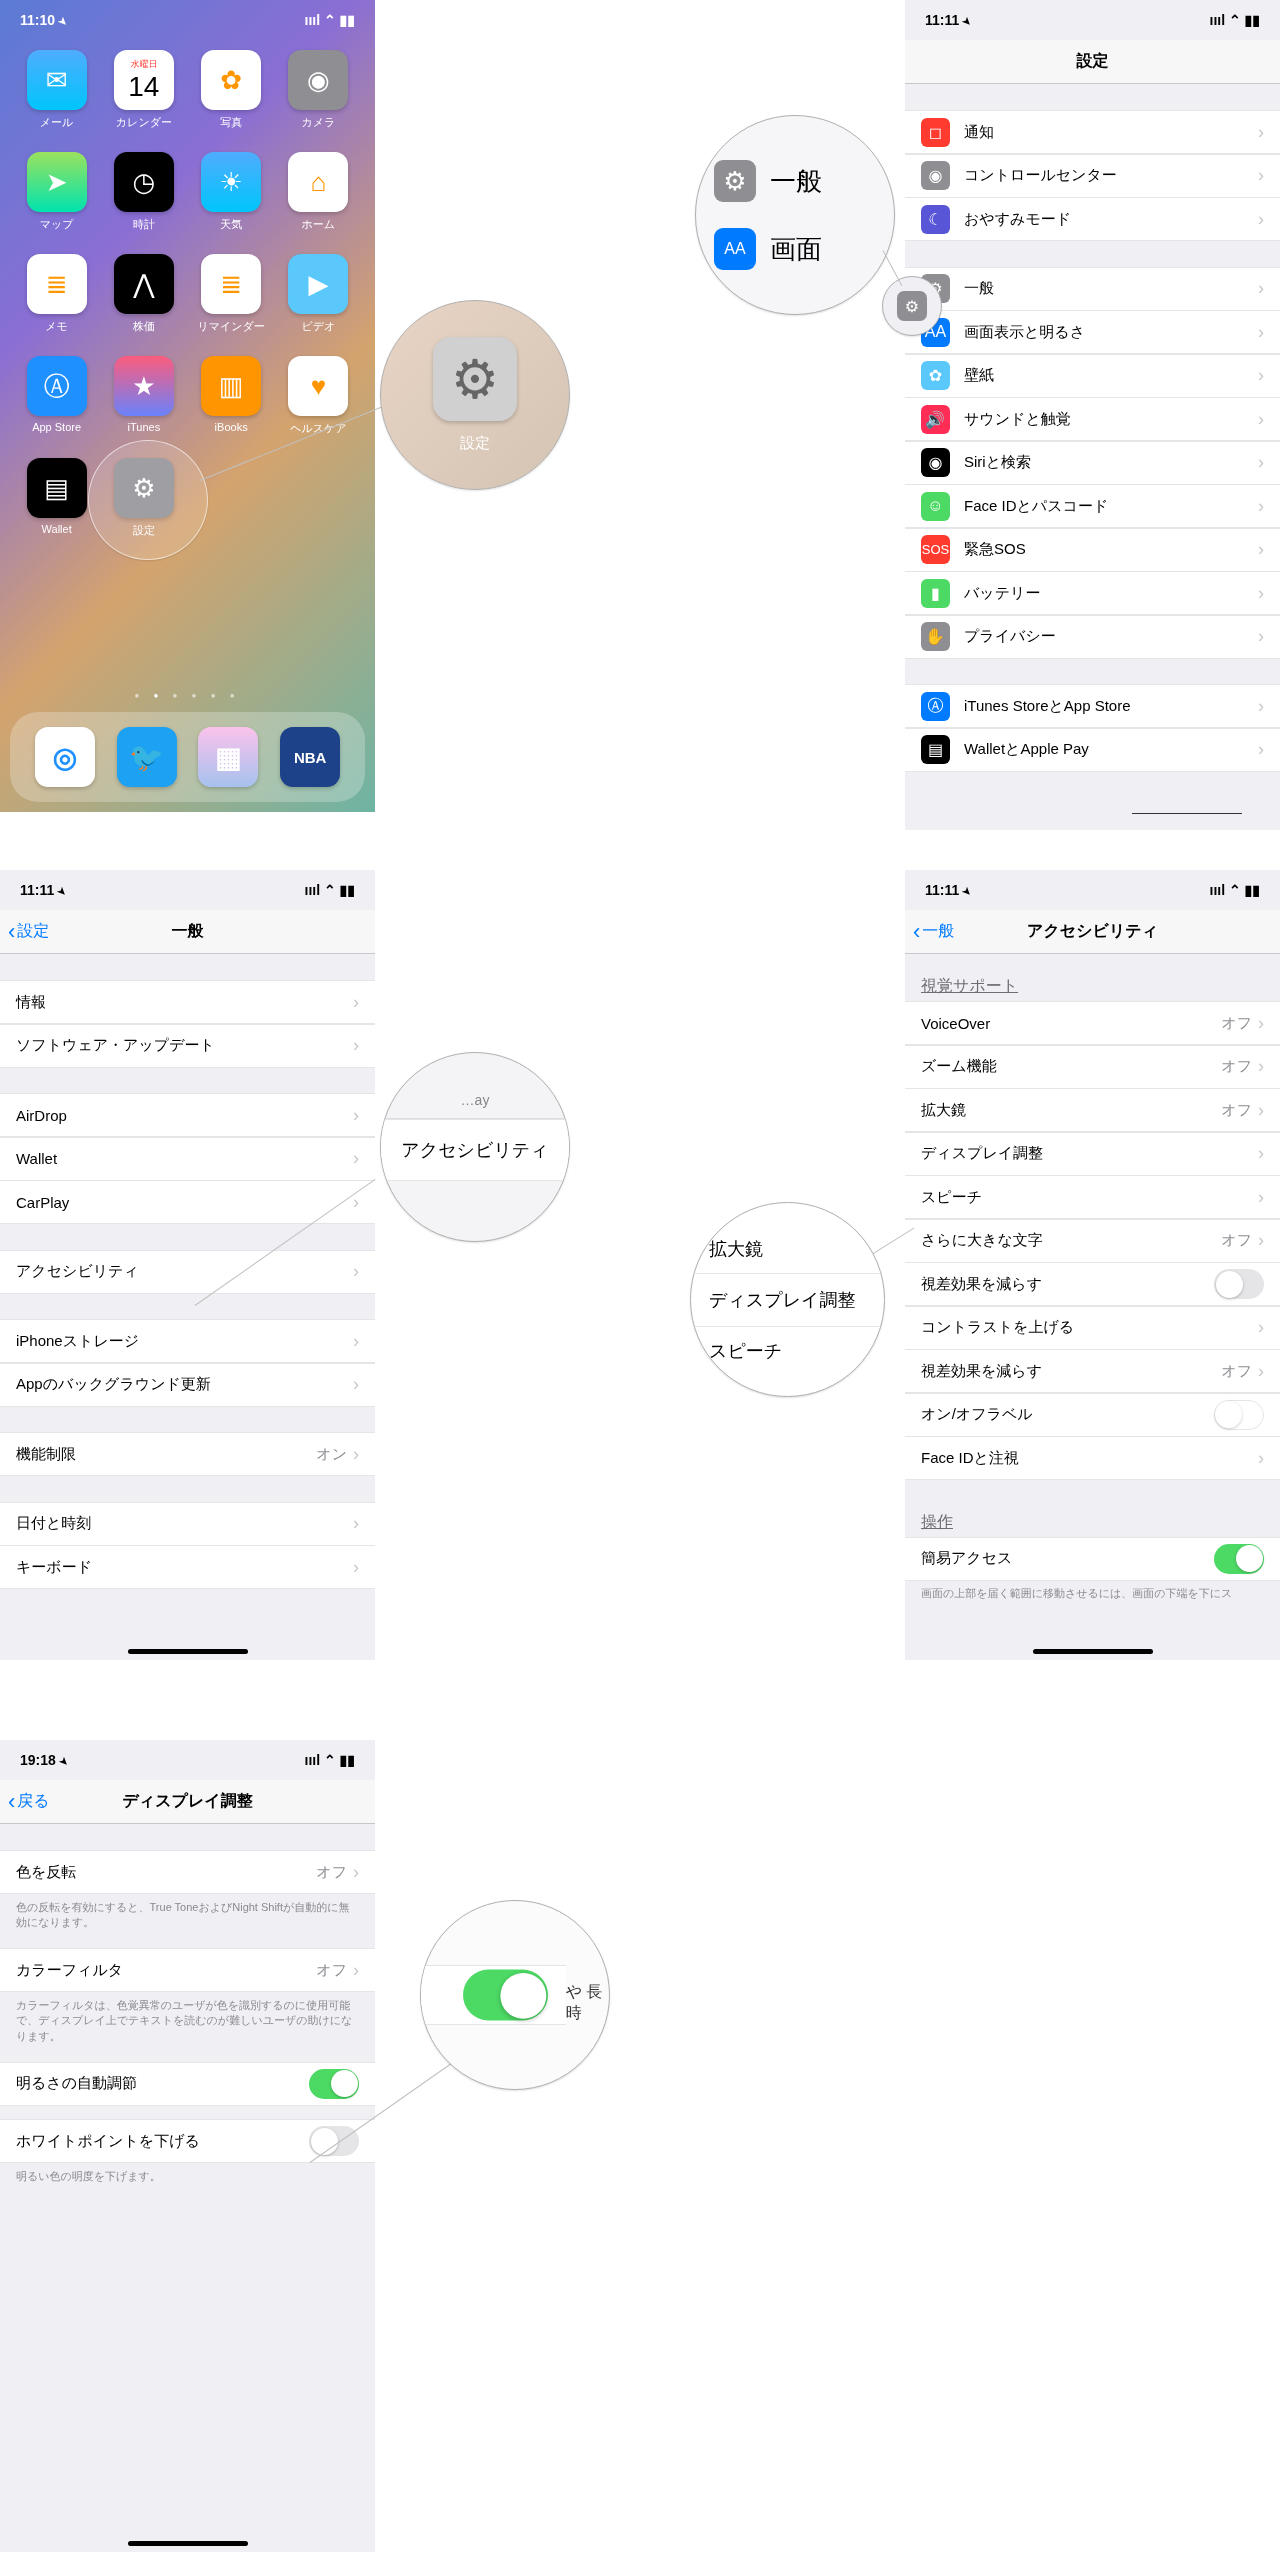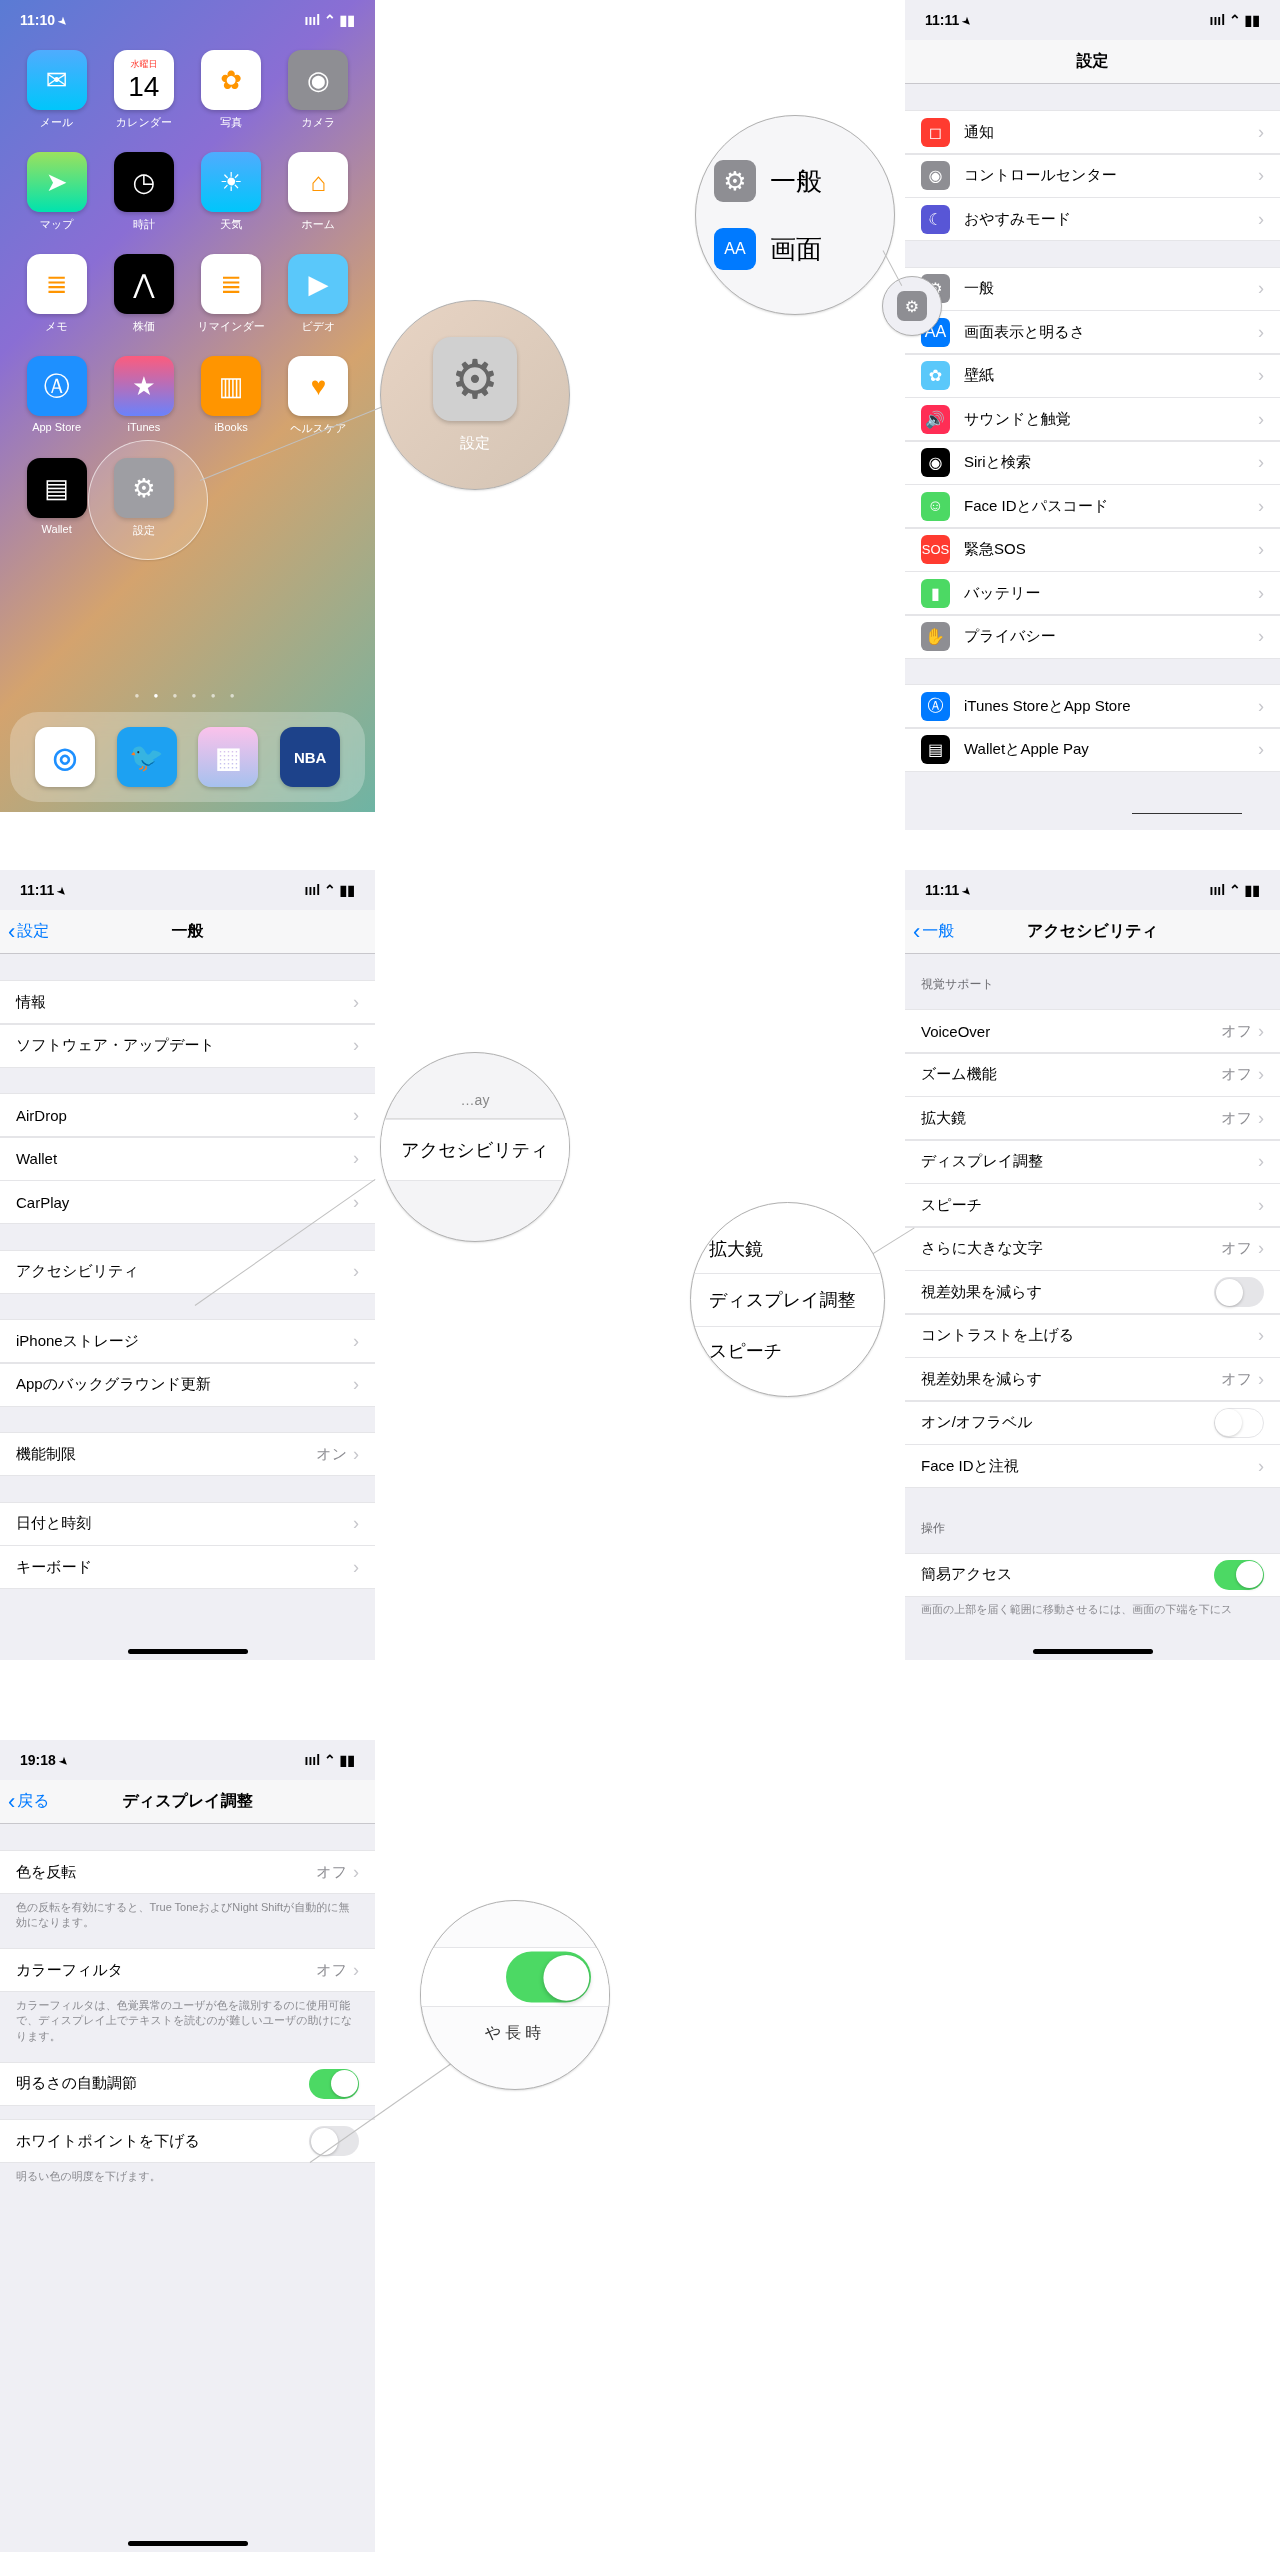--- a/index.html
+++ b/index.html
@@ -47,23 +47,24 @@
     left: 8px;
     color: #007aff;
     display: flex;
     align-items: center;
     font-size: 16px;
   }
   .nav-back .chev { font-size: 22px; margin-right: 2px; line-height: 1;}
   
   .list-section { margin-top: 26px; }
   .section-header {
-    font-size: 12px;
+    font-size: 16px;
     color: #6d6d72;
-    padding: 6px 16px 16px;
+    padding: 6px 16px 4px;
+    text-decoration: underline;
   }
   .row {
     background: #fff;
     height: 44px;
     display: flex;
     align-items: center;
     padding: 0 16px;
     border-bottom: 0.5px solid #e5e5e8;
     border-top: 0.5px solid #e5e5e8;
     margin-bottom: -0.5px;
@@ -593,20 +594,20 @@
           <div class="knob"></div>
         </div>
       </div>
     </div>
   <div class="footer-note">明るい色の明度を下げます。</div>
 
   <div class="home-indicator"></div>
 </div>
 
 <div class="connector" style="left:310px; top:2162px; width:190px; transform:rotate(-35deg);"></div>
-<div class="callout" style="left:420px; top:1900px; width:190px; height:190px; background:#fbfbfc; flex-direction:column;">
+<div class="callout" style="left:420px; top:1900px; width:190px; height:190px; background:#fbfbfc; flex-direction:row;">
   <div style="background:#fff;border-top:0.5px solid #e5e5e8;border-bottom:0.5px solid #e5e5e8;padding:14px 18px;display:flex;justify-content:flex-end;width:100%;">
     <div class="toggle on" style="transform:scale(1.7); transform-origin:right center;">
         <div class="knob"></div>
       </div>
   </div>
   <div style="font-size:16px; color:#333; margin-top:16px; letter-spacing:4px;">や長時</div>
 </div>
 
 </body></html>

